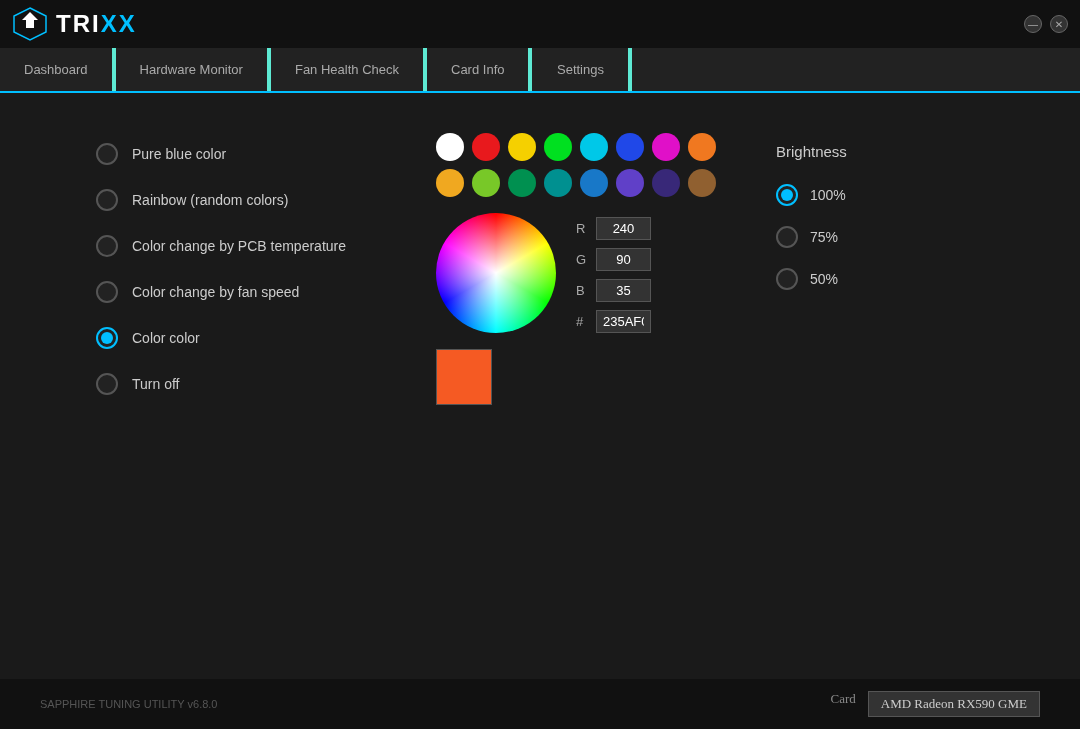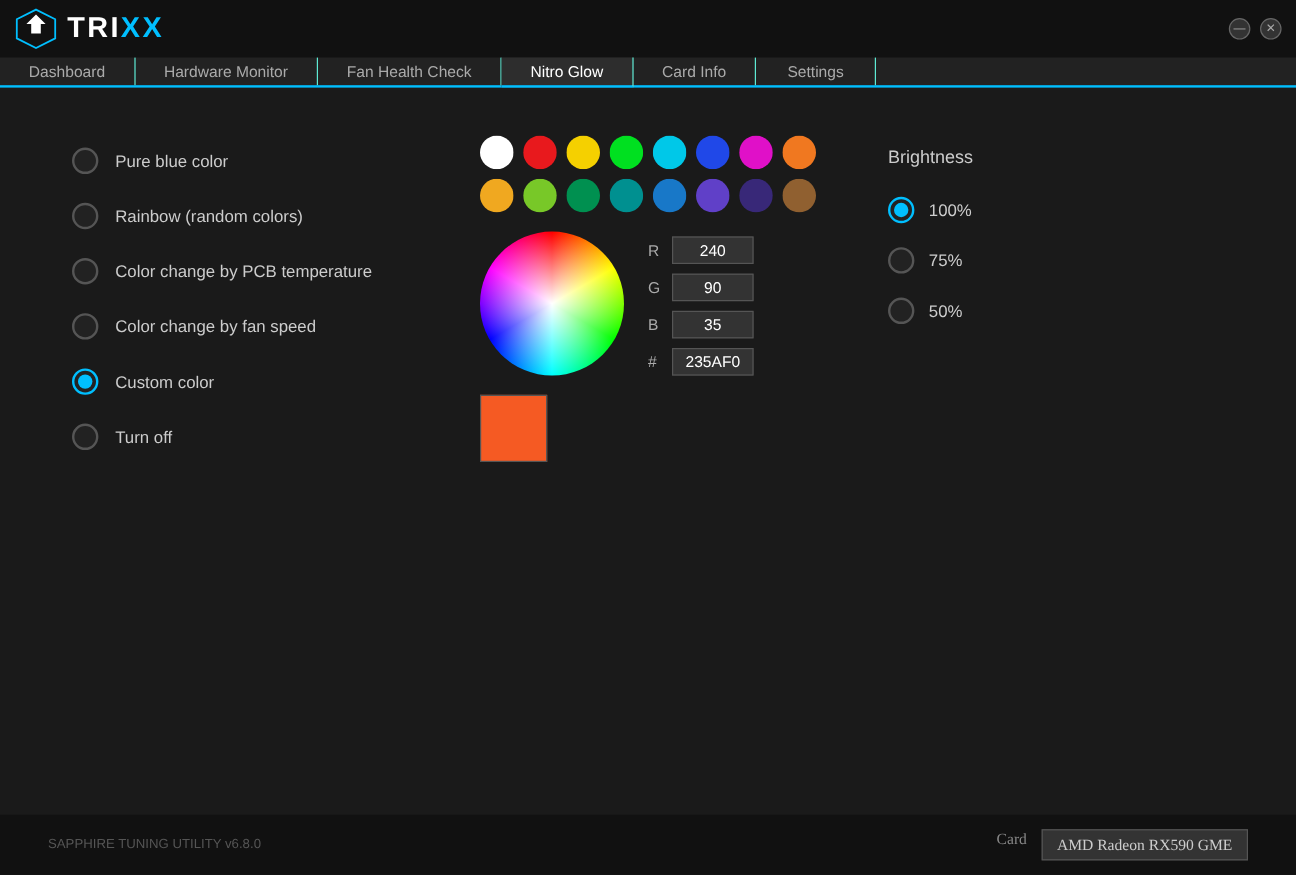--- a/index.html
+++ b/index.html
@@ -56,39 +56,39 @@
       color: #aaa;
     }
 
     
     .nav {
       background: #222;
       display: flex;
       border-bottom: 2px solid #00bfff;
     }
     .nav-item {
-      padding: 4px 24px;
+      padding: 14px 24px;
       font-size: 13px;
       color: #aaa;
       cursor: pointer;
       text-align: center;
       min-width: 100px;
-      border-right: 1px solid #5eead4;
+      border-right: 4px solid #5eead4;
       transition: background 0.2s;
     }
     .nav-item.active {
       background: #2d2d2d;
       color: #fff;
       border-bottom: 2px solid #00bfff;
       margin-bottom: -2px;
     }
 
     
     .main {
-      padding: 40px 60px;
+      padding: 40px 96px;
       display: flex;
       gap: 60px;
     }
 
     
     .options {
       display: flex;
       flex-direction: column;
       gap: 24px;
       min-width: 280px;
@@ -188,21 +188,21 @@
       font-size: 13px;
       color: #aaa;
       width: 12px;
     }
     .rgb-input {
       background: #333;
       border: 1px solid #555;
       color: #fff;
       padding: 3px 6px;
       font-size: 13px;
-      width: 68px;
+      width: 55px;
       text-align: center;
     }
 
     .selected-color-swatch {
       width: 56px;
       height: 56px;
       background: #f55a23;
       border: 1px solid #555;
       cursor: pointer;
     }
@@ -282,21 +282,20 @@
   <div class="window-controls">
     <div class="win-btn">—</div>
     <div class="win-btn">✕</div>
   </div>
 </div>
 
 <nav class="nav">
   <div class="nav-item">Dashboard</div>
   <div class="nav-item">Hardware Monitor</div>
   <div class="nav-item">Fan Health Check</div>
-  <div class="nav-item active">Nitro Glow</div>
   <div class="nav-item">Card Info</div>
   <div class="nav-item">Settings</div>
 </nav>
 
 <div class="main">
 
   <div class="options">
     <div class="radio-item">
       <div class="radio-circle"></div>
       <span class="radio-label">Pure blue color</span>
@@ -308,21 +307,21 @@
     <div class="radio-item">
       <div class="radio-circle"></div>
       <span class="radio-label">Color change by PCB temperature</span>
     </div>
     <div class="radio-item">
       <div class="radio-circle"></div>
       <span class="radio-label">Color change by fan speed</span>
     </div>
     <div class="radio-item">
       <div class="radio-circle selected"></div>
-      <span class="radio-label">Custom color</span>
+      <span class="radio-label">Color color</span>
     </div>
     <div class="radio-item">
       <div class="radio-circle"></div>
       <span class="radio-label">Turn off</span>
     </div>
   </div>
 
   <div class="color-area">
     <div class="color-swatches">
       <div class="swatch-row" id="swatch-row-1">

